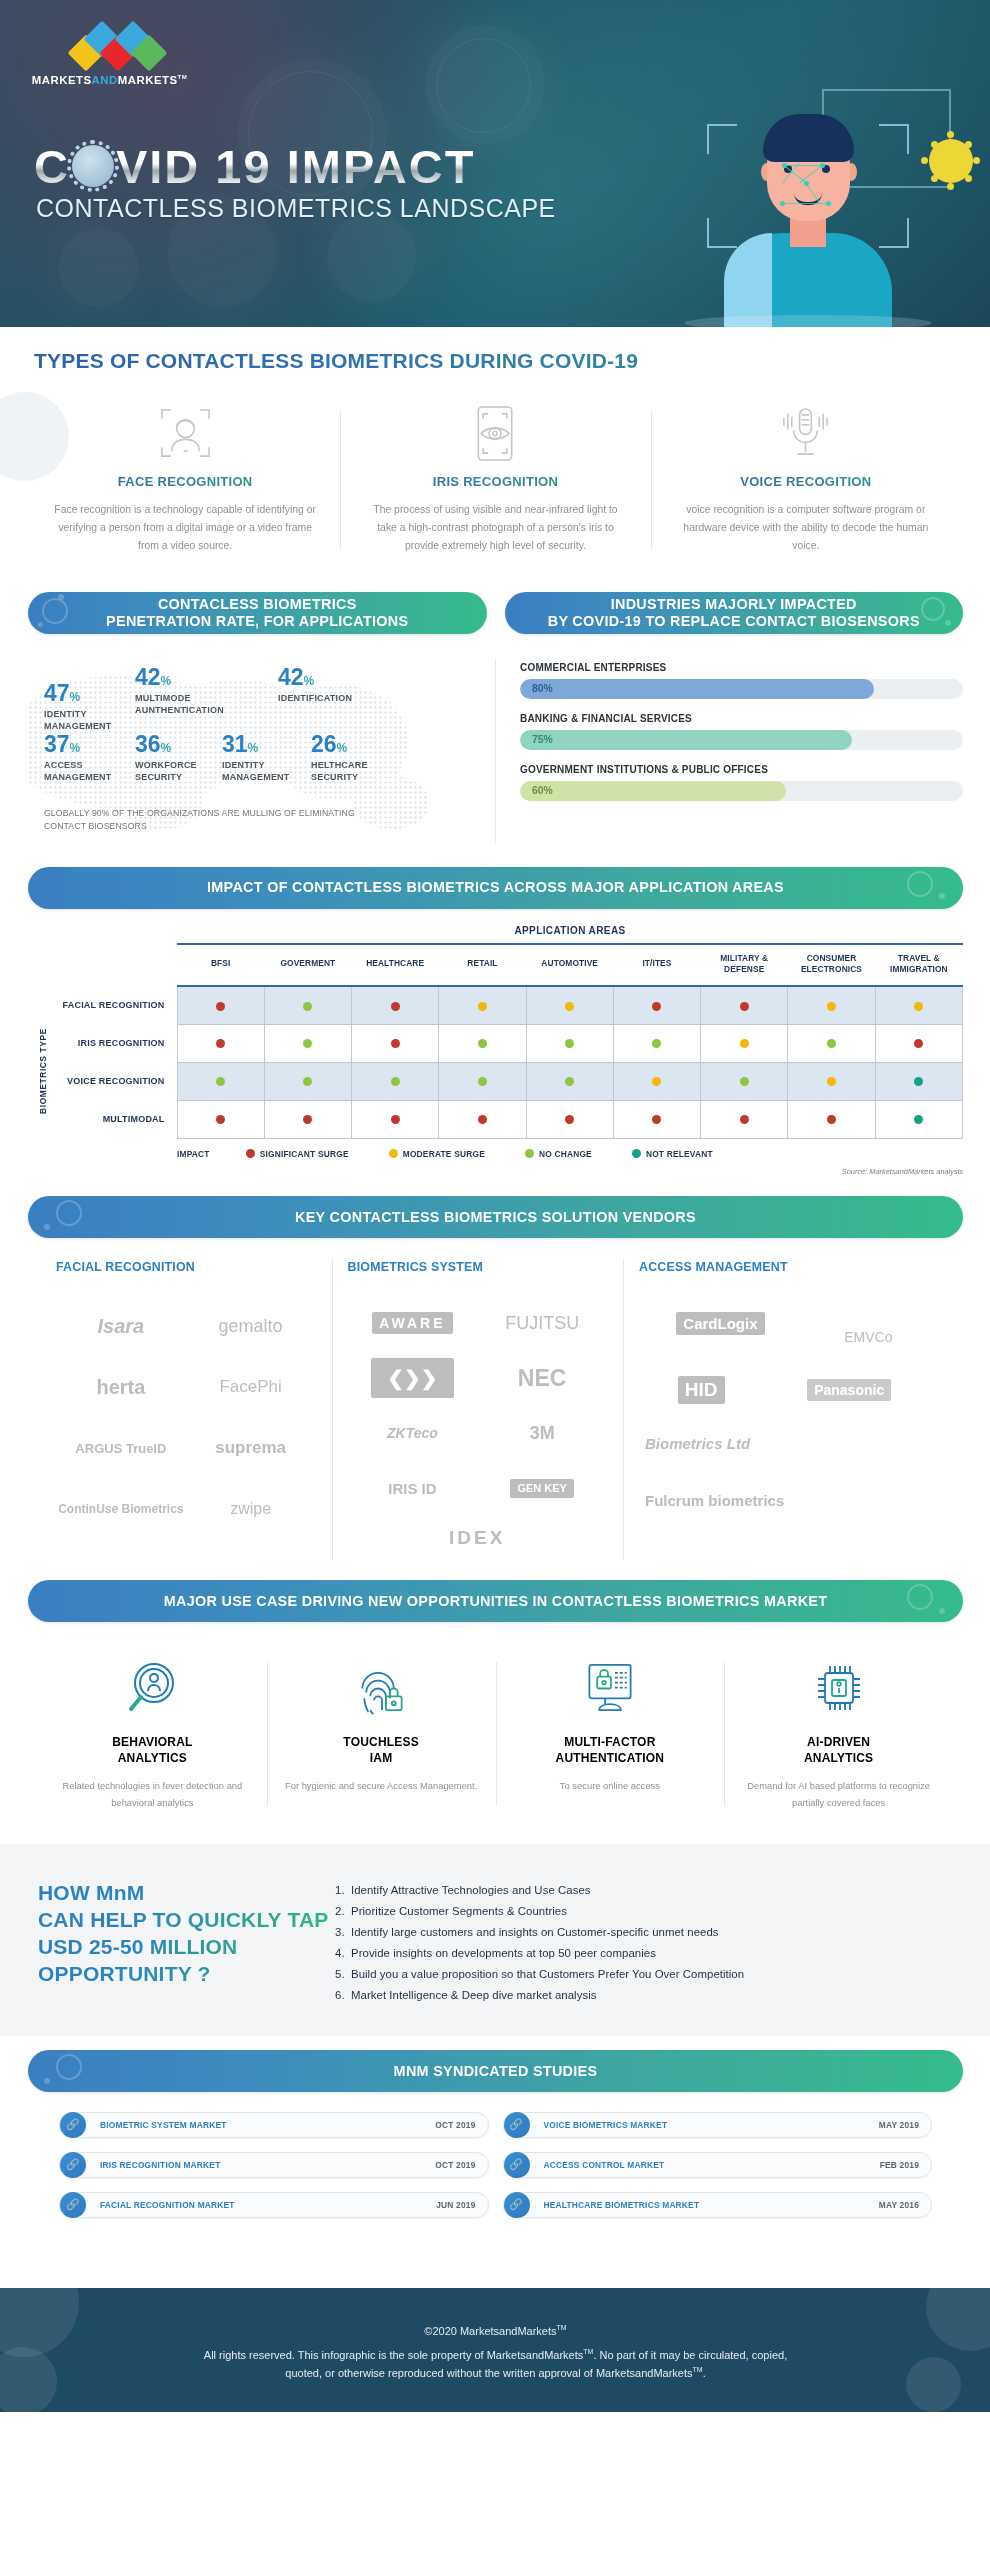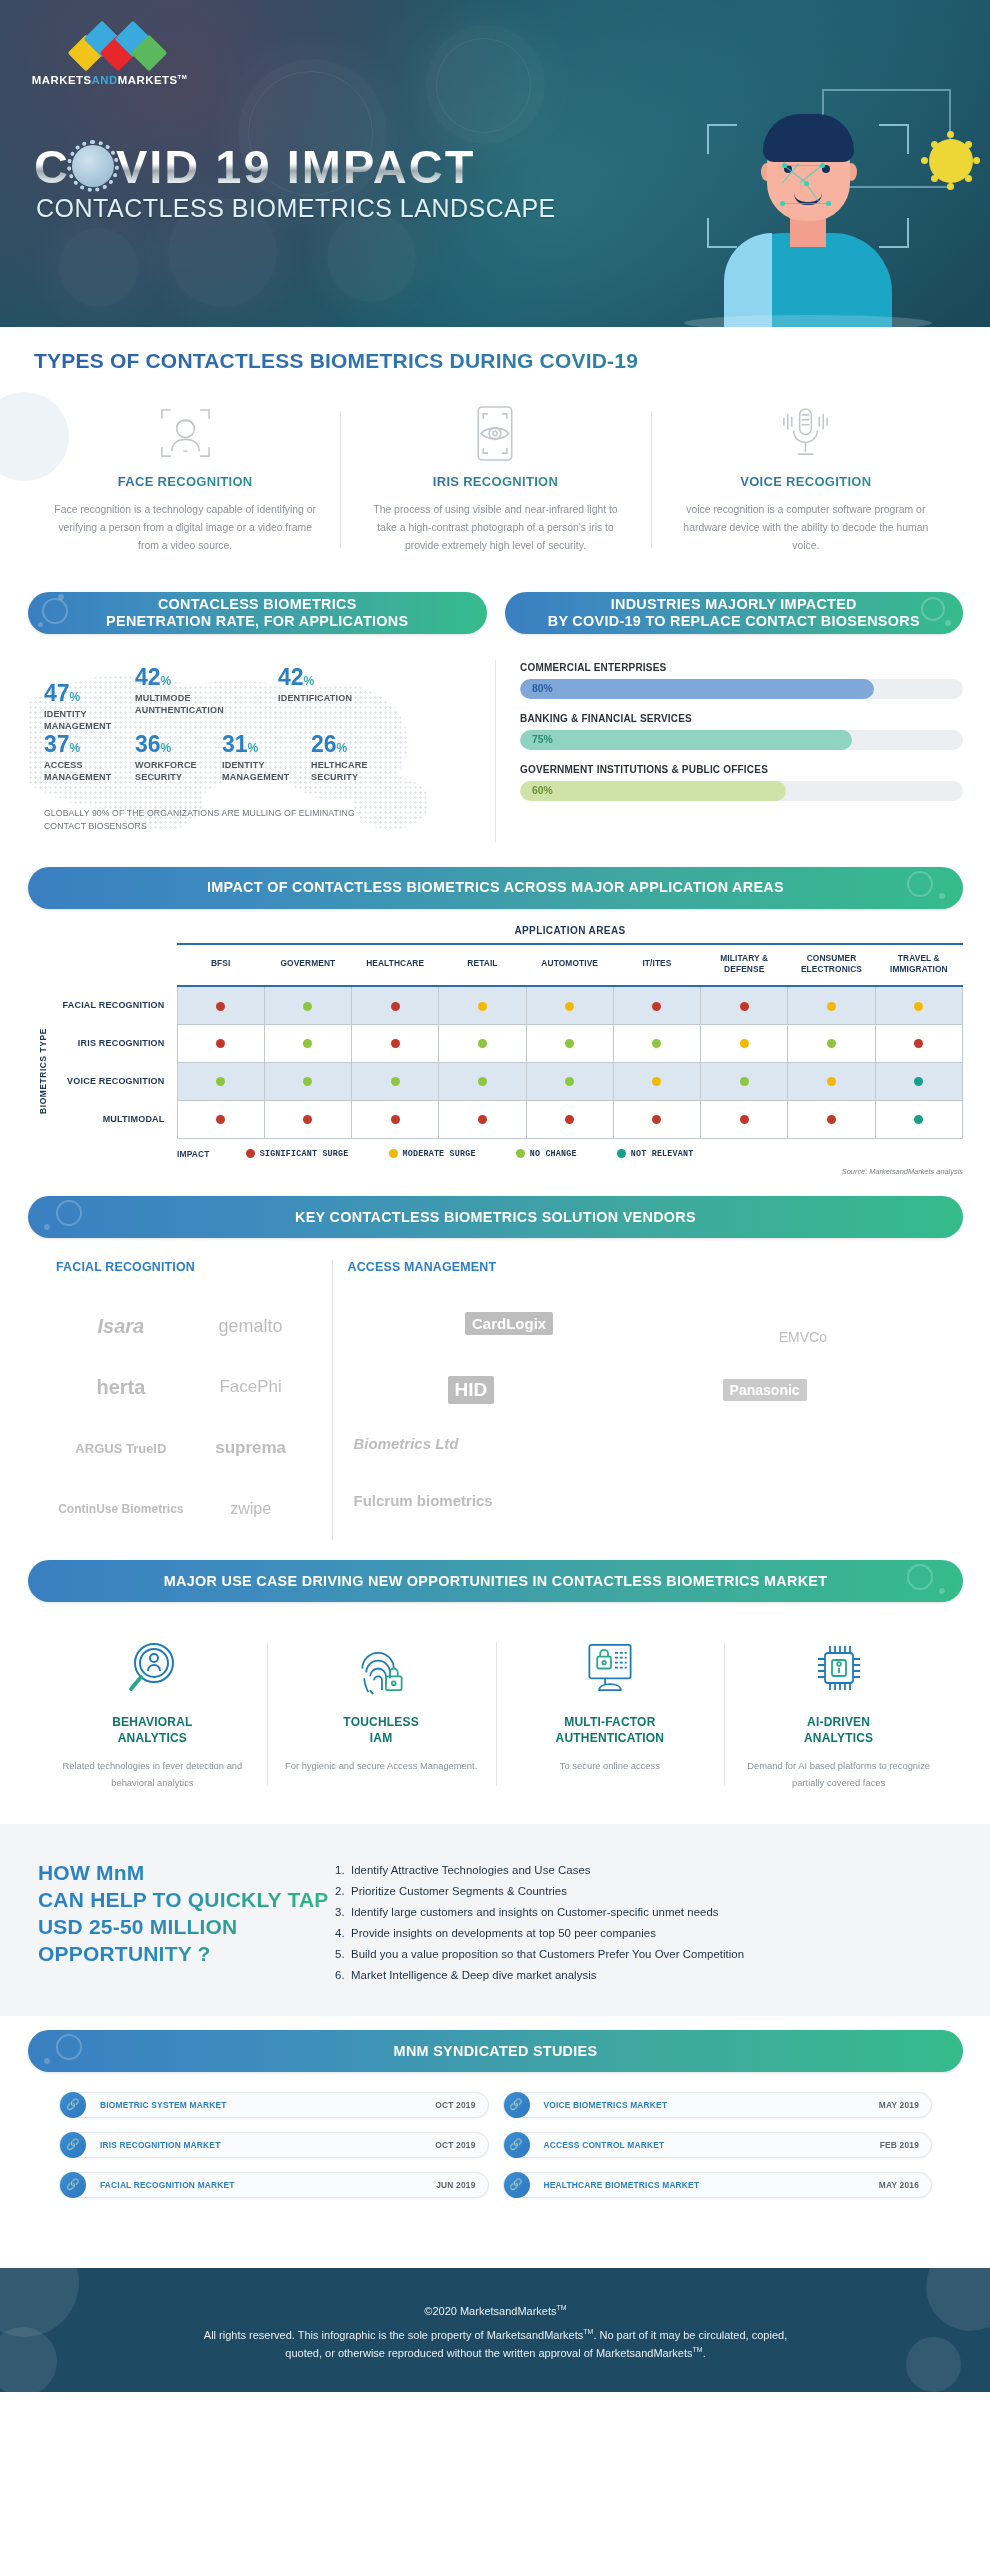--- a/index.html
+++ b/index.html
@@ -142,39 +142,39 @@
     color:#1d3557; letter-spacing:0.2px; border:none; background:#fff;
   }
   table.matrix th.colhead { font-size:8.4px; font-weight:bold; color:#1d3557;
     letter-spacing:0.1px; line-height:1.3; padding:8px 2px 10px; border:none; text-align:center; }
   table.matrix thead tr.rule th { border-bottom:2px solid #2b6cb0; height:2px; padding:0; }
   table.matrix td.cell { border:1px solid #c2c8ce; height:38px; text-align:center; vertical-align:middle; }
   table.matrix tr.shade td.cell { background:#dce6f1; }
   .dot { display:inline-block; width:9px; height:9px; border-radius:50%; }
   .mx-legend { display:flex; align-items:center; font-size:8.4px; font-weight:bold;
                color:#1d3557; letter-spacing:0.2px; }
-  .mx-legend .lg { display:flex; align-items:center; gap:5px;font-family:Liberation Mono, monospace; }
+  .mx-legend .lg { display:flex; align-items:center; gap:5px; }
   .mx-source { font-size:7.4px; color:#7b8187; font-style:italic; text-align:right; }
 
   
   .vend-col { position:relative; padding:0 16px; }
   .vend-col + .vend-col::before { content:""; position:absolute; left:0; top:0; bottom:0;
                                   width:1px; background:#e3e7ea; }
   .vend-head { font-size:12.4px; font-weight:bold; color:#2b7fc4; letter-spacing:0.2px; margin-bottom:22px; }
   .vend-grid { display:flex; flex-wrap:wrap; }
   .vlogo { display:flex; align-items:center; justify-content:center; text-align:center;
            color:#b9bec3; font-weight:bold; filter:grayscale(1); }
   .vl-box { background:#b9bec3; color:#fff; padding:3px 7px; border-radius:2px; }
 
   
   .uc { flex:1; text-align:center; position:relative; padding:0 16px; }
   .uc + .uc::before { content:""; position:absolute; left:0; top:6px; bottom:6px;
                       width:1px; background:#e3e7ea; }
   .uc-icon { height:65px; display:flex; align-items:center; justify-content:center; margin-bottom:14px; }
-  .uc-name { font-size:12px; font-weight:bold; color:#0f766e; letter-spacing:0.2px;
+  .uc-name { font-size:12px; font-weight:bold; color:#000000; letter-spacing:0.2px;
              line-height:1.3; margin-bottom:12px; }
   .uc-desc { font-size:9.4px; color:#8c9298; line-height:1.8; }
 
   
   .mnm-band { background:#f4f5f6; }
   .mnm-title { font-size:21px; font-weight:bold; line-height:1.28; letter-spacing:0.2px;
     background:linear-gradient(100deg,#2b7fc4 0%, #2a86bf 35%, #2fa58f 70%, #30bb86 100%);
     -webkit-background-clip:text; background-clip:text; color:transparent; }
   .mnm-list { list-style:none; }
   .mnm-list li { font-size:11.4px; color:#1d3046; margin-bottom:9px; letter-spacing:0.05px; }
@@ -541,20 +541,40 @@
           <div class="vlogo" style="width:50%;height:61px;font-size:18px;font-weight:normal;">gemalto</div>
           <div class="vlogo" style="width:50%;height:61px;font-size:20px;">herta</div>
           <div class="vlogo" style="width:50%;height:61px;font-size:17px;font-weight:normal;">FacePhi</div>
           <div class="vlogo" style="width:50%;height:61px;font-size:13px;line-height:1.2;">ARGUS TrueID</div>
           <div class="vlogo" style="width:50%;height:61px;font-size:17px;">suprema</div>
           <div class="vlogo" style="width:50%;height:61px;font-size:12px;line-height:1.25;">ContinUse Biometrics</div>
           <div class="vlogo" style="width:50%;height:61px;font-size:16px;font-weight:normal;">zwipe</div>
         </div>
       </div>
 
+      <div class="vend-col" style="flex:0 0 32%;">
+        <div class="vend-head">BIOMETRICS SYSTEM</div>
+        <div class="vend-grid">
+          <div class="vlogo" style="width:50%;height:55px;">
+              <span class="vl-box" style="font-size:14px;letter-spacing:3px;">AWARE</span>
+            </div>
+          <div class="vlogo" style="width:50%;height:55px;font-size:18px;font-weight:normal;">FUJITSU</div>
+          <div class="vlogo" style="width:50%;height:55px;">
+              <span class="vl-box" style="font-size:20px;padding:8px 16px;">❮❯❯</span>
+            </div>
+          <div class="vlogo" style="width:50%;height:55px;font-size:23px;">NEC</div>
+          <div class="vlogo" style="width:50%;height:55px;font-size:14px;font-style:italic;">ZKTeco</div>
+          <div class="vlogo" style="width:50%;height:55px;font-size:18px;">3M</div>
+          <div class="vlogo" style="width:50%;height:55px;font-size:15px;">IRIS ID</div>
+          <div class="vlogo" style="width:50%;height:55px;">
+              <span class="vl-box" style="font-size:11px;line-height:1.1;">GEN KEY</span>
+            </div>
+          <div class="vlogo" style="width:100%;height:44px;font-size:19px;letter-spacing:3px;">IDEX</div>
+        </div>
+      </div>
 
       <div class="vend-col" style="flex:1;">
         <div class="vend-head">ACCESS MANAGEMENT</div>
         <div class="vend-grid">
           <div class="vlogo" style="width:55%;height:55px;">
               <span class="vl-box" style="font-size:15px;">CardLogix</span>
             </div>
           <div class="vlogo" style="width:45%;height:55px;font-size:14px;font-weight:normal;margin-top:14px;">EMVCo</div>
           <div class="vlogo" style="width:42%;height:50px;">
               <span class="vl-box" style="font-size:19px;">HID</span>

